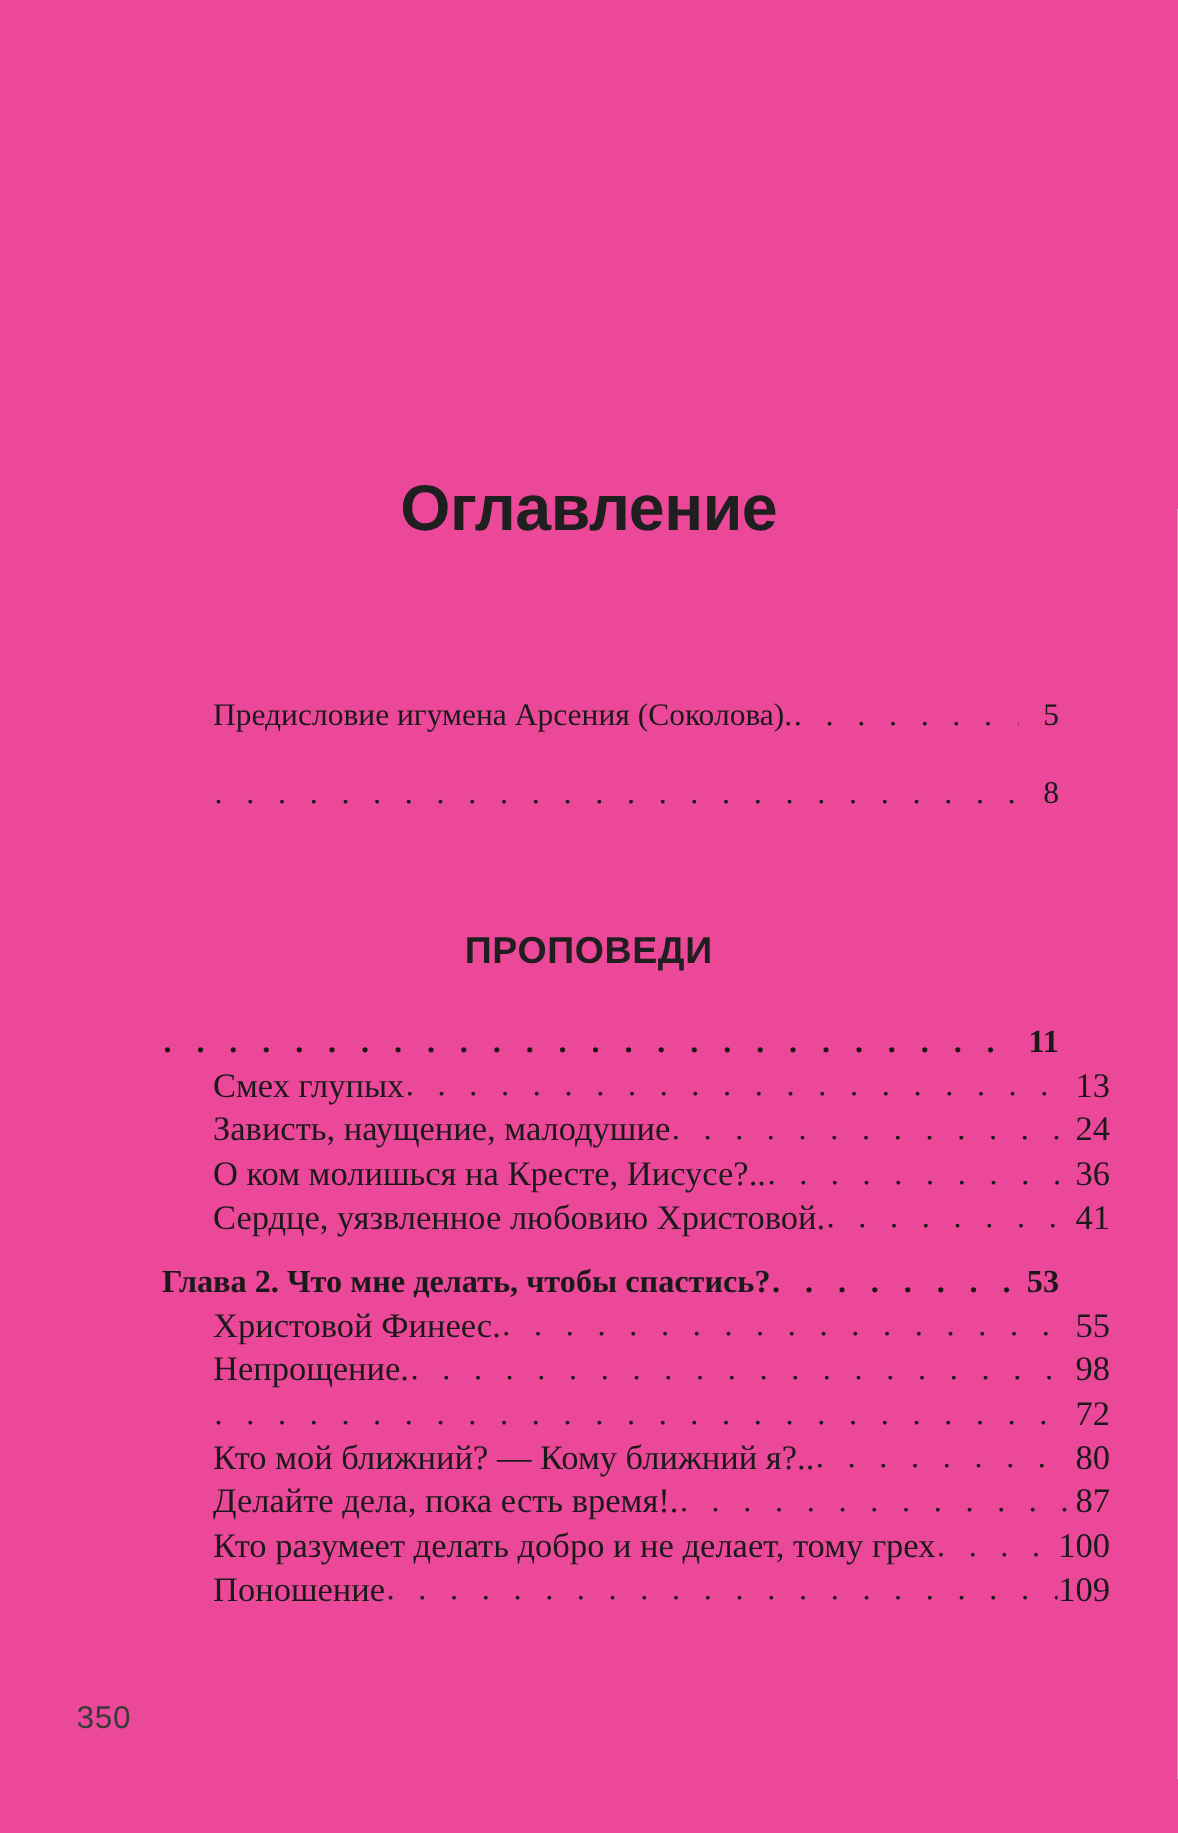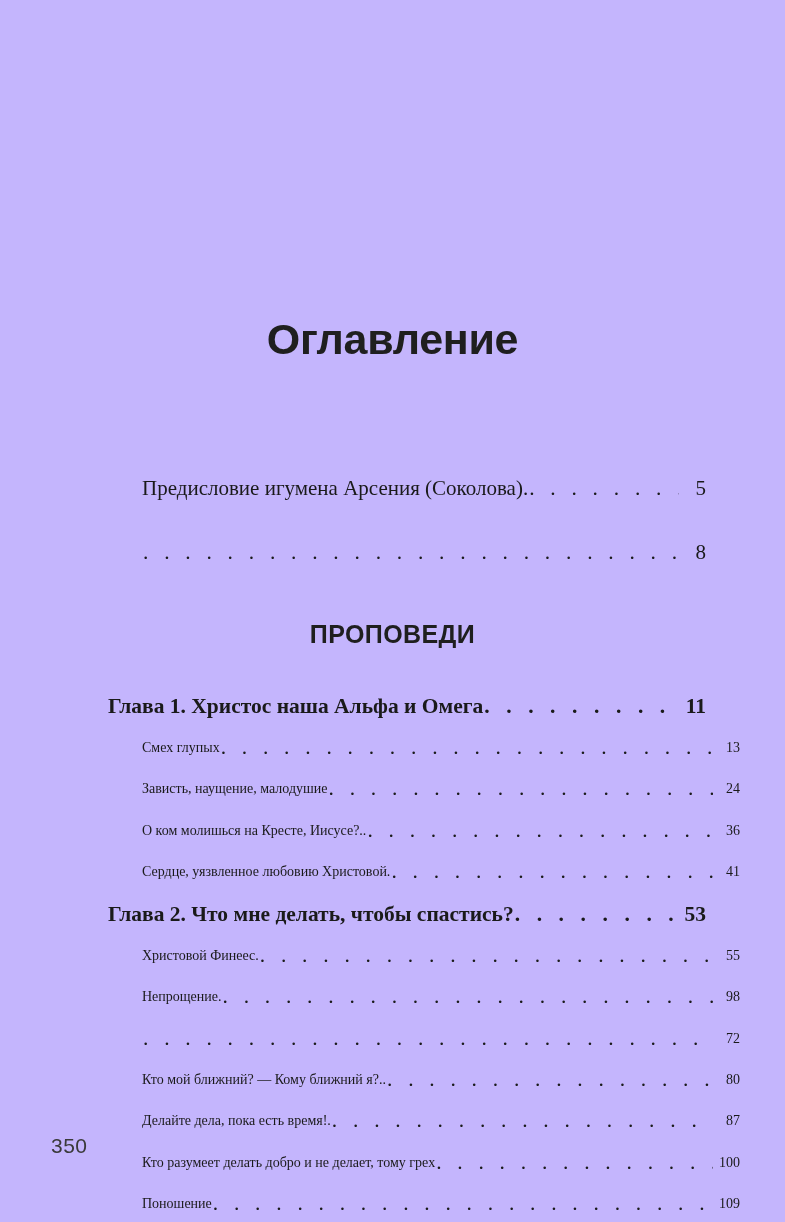--- a/index.html
+++ b/index.html
@@ -13,21 +13,21 @@
     position: relative;
     overflow: hidden;
     font-family: "Liberation Serif", "DejaVu Serif", serif;
     color: #1a1a1a;
     -webkit-font-smoothing: antialiased;
   }
 
   .page {
     position: absolute;
     inset: 0;
-    background: #c4b5fd;
+    background: #ec4899;
   }
 
   
   .toc-title {
     position: absolute;
     top: 318px;
     left: 0;
     width: 785px;
     text-align: center;
     font-family: "Liberation Sans", "DejaVu Sans", sans-serif;
@@ -47,21 +47,20 @@
   }
 
   
   .row {
     display: flex;
     align-items: center;
     width: 100%;
     font-size: 21.5px;
     line-height: 29px;
     white-space: nowrap;
-    margin-top: 12px;
   }
   .row .label {
     flex: 0 0 auto;
   }
   .row .leader {
     flex: 1 1 auto;
     min-width: 10px;
     overflow: hidden;
     white-space: nowrap;
     margin: 0 1px;
@@ -120,21 +119,21 @@
     font-weight: bold;
     font-size: 21.5px;
     line-height: 30px;
   }
   .chapter-row .leader {
     letter-spacing: 5.6px;
     font-weight: bold;
   }
   .entry-row {
     padding-left: 34px;
-    font-size: 14px;
+    font-size: 23px;
     line-height: 29.3px;
   }
   .chapter-block + .chapter-block {
     margin-top: 13px;
   }
 
   
   .folio {
     position: absolute;
     top: 1134px;
@@ -167,21 +166,20 @@
           <span class="pageno">8</span>
         </div>
       </div>
   </div>
 
   <div class="section-heading">ПРОПОВЕДИ</div>
 
   <div id="chapters" class="chapters">
       <div class="chapter-block">
         <div class="row chapter-row">
-          <span class="label">Глава 1. Христос наша Альфа и Омега</span>
           <span class="leader"></span>
           <span class="pageno">11</span>
         </div>
         <div class="row entry-row">
           <span class="label">Смех глупых</span>
           <span class="leader"></span>
           <span class="pageno">13</span>
         </div>
         <div class="row entry-row">
           <span class="label">Зависть, наущение, малодушие</span>

